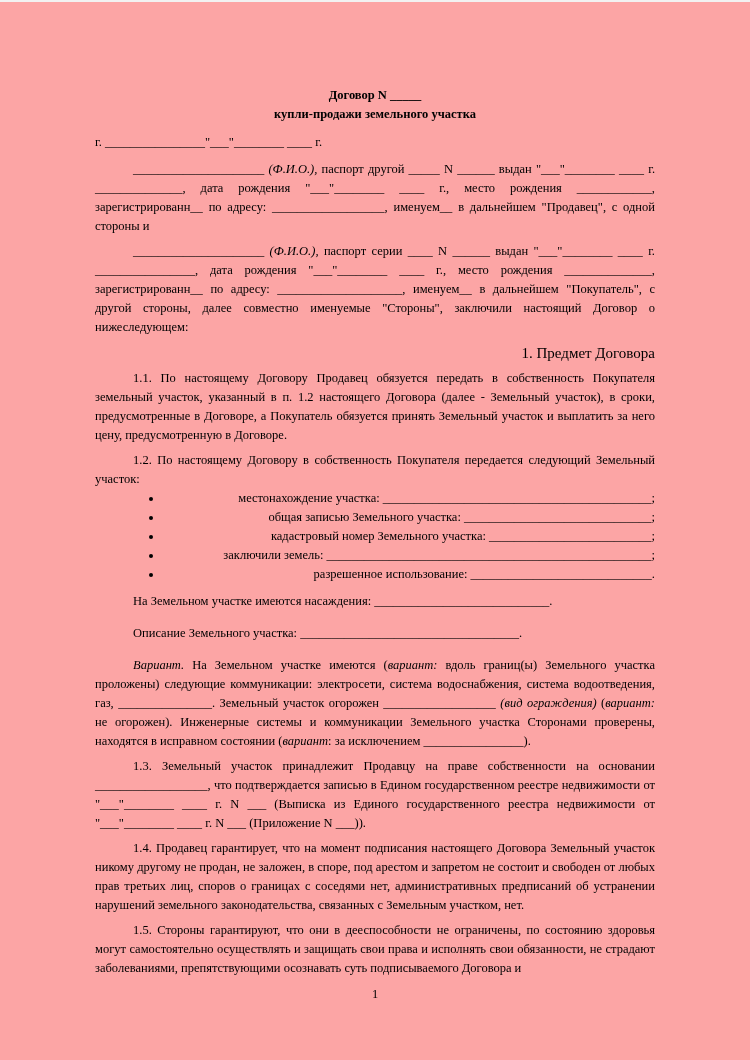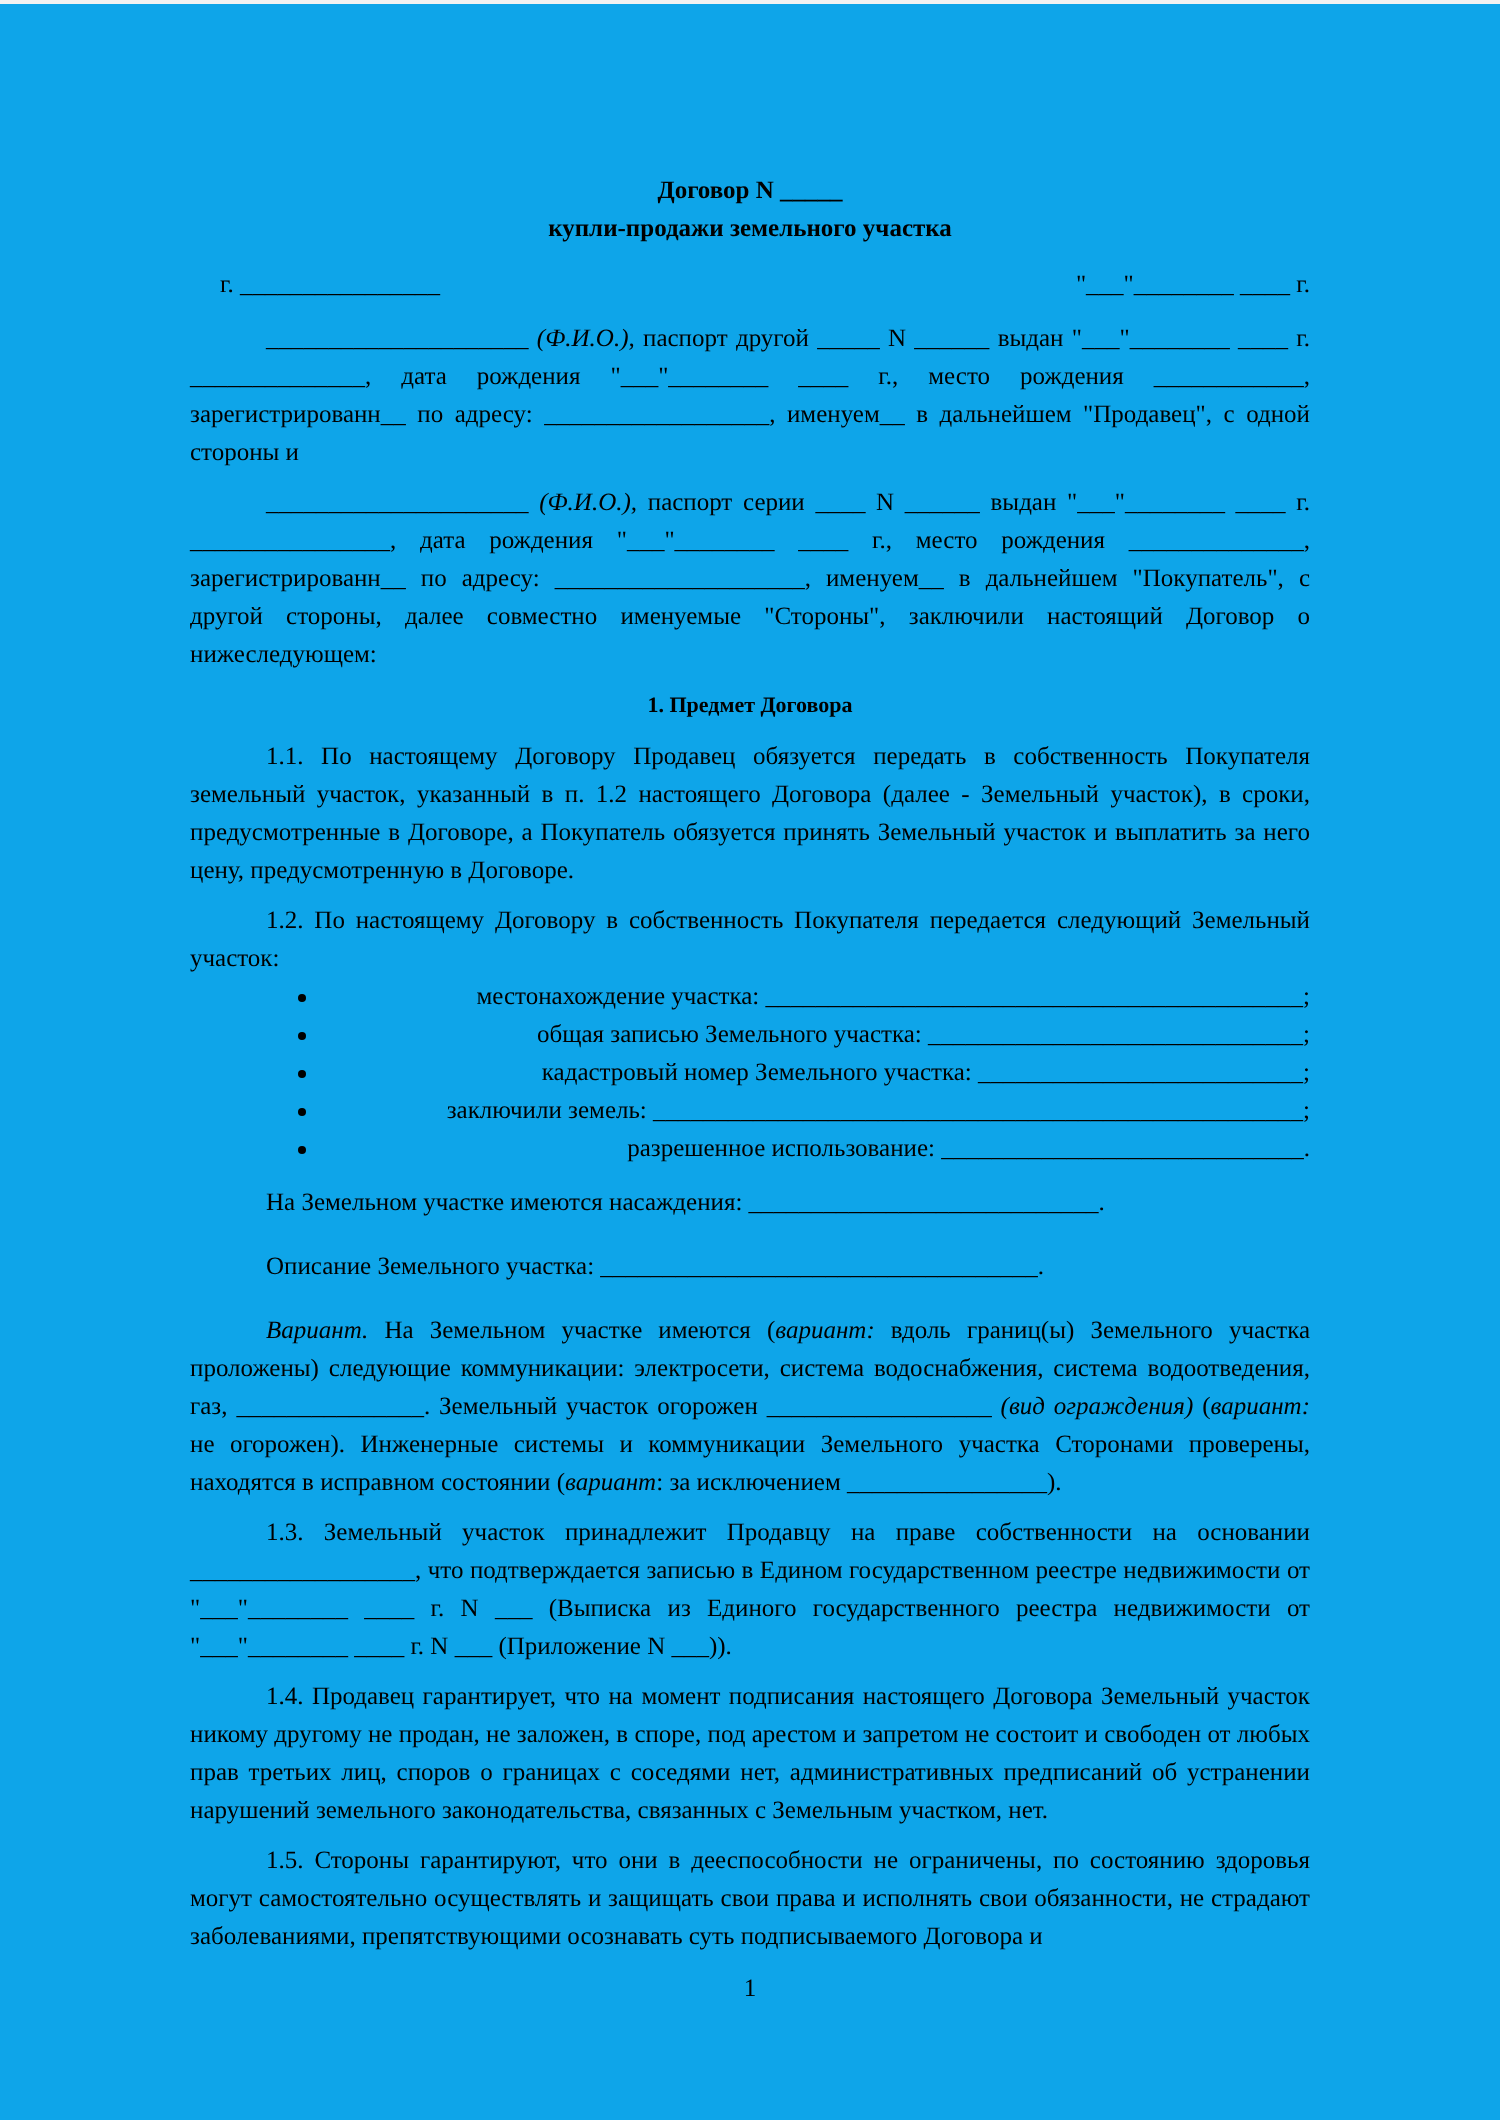--- a/index.html
+++ b/index.html
@@ -5,58 +5,57 @@
   html, body {
     margin: 0;
     padding: 0;
     background: #ffffff;
   }
   .page {
     position: relative;
     width: 750px;
     height: 1060px;
     box-sizing: border-box;
-    background: #0ea5e9;
+    background: #fca5a5;
     border-top: 2px solid #f2f2f2;
     padding: 84px 95px 0 95px;
     font-family: "Liberation Serif", "DejaVu Serif", serif;
     font-size: 12.5px;
     line-height: 19px;
     color: #000000;
     overflow: hidden;
   }
   .doc-title {
     text-align: center;
     font-weight: bold;
     margin: 0 0 9px 0;
   }
   .dateline {
     display: flex;
-    justify-content: space-between;
-    margin: 0 0 8px 15px;
+    margin: 0 0 8px 0;
     white-space: nowrap;
   }
   .para {
     margin: 0 0 6px 0;
     text-align: justify;
   }
   .indent {
     text-indent: 38px;
   }
   .tight {
     margin-bottom: 0;
   }
   .spaced {
     margin-top: 7px;
     margin-bottom: 13px;
   }
   .section-heading {
-    font-size: 11px;
-    font-weight: bold;
-    text-align: center;
+    font-size: 15px;
+    font-weight: normal;
+    text-align: right;
     margin: 7px 0 6px 0;
   }
   ul.bullet-list {
     list-style: disc outside;
     margin: 0 0 8px 0;
     padding: 0 0 0 68px;
   }
   ul.bullet-list li {
     text-align: right;
     padding-left: 2px;

